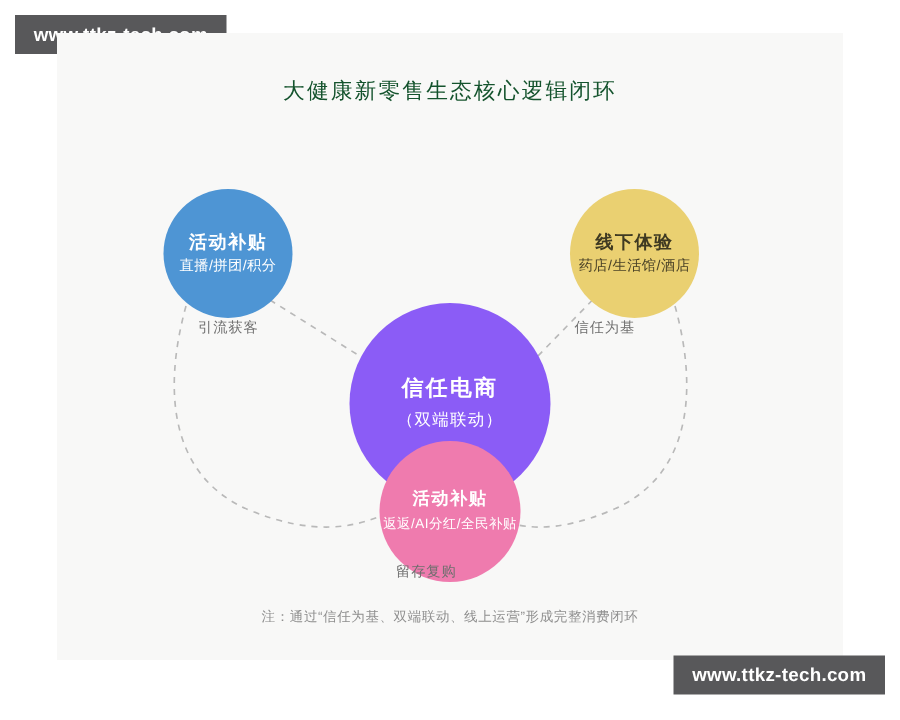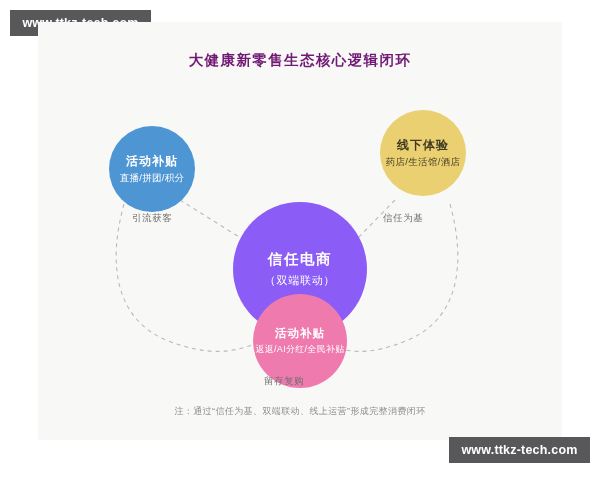--- a/index.html
+++ b/index.html
@@ -51,22 +51,22 @@
     background: #f8f8f7;
   }
 
   .title {
     position: absolute;
     left: 0;
     top: 29px;
     width: 524px;
     text-align: center;
     font-size: 14.5px;
-    font-weight: 700;
-    color: #701a75;
+    font-weight: 400;
+    color: #14532d;
     letter-spacing: 1.4px;
   }
 
   svg.links {
     position: absolute;
     left: 0;
     top: 0;
     width: 524px;
     height: 418px;
   }
@@ -99,21 +99,21 @@
 
   #node-online {
     left: 71px;
     top: 104px;
     width: 86px;
     height: 86px;
     background: #4e95d4;
   }
   #node-offline {
     left: 342px;
-    top: 88px;
+    top: 104px;
     width: 86px;
     height: 86px;
     background: #ead071;
     color: #4a4227;
   }
   #node-offline .n-title { color: #3f3a22; }
   #node-offline .n-sub   { color: #4a4227; }
 
   #node-core {
     left: 195px;

